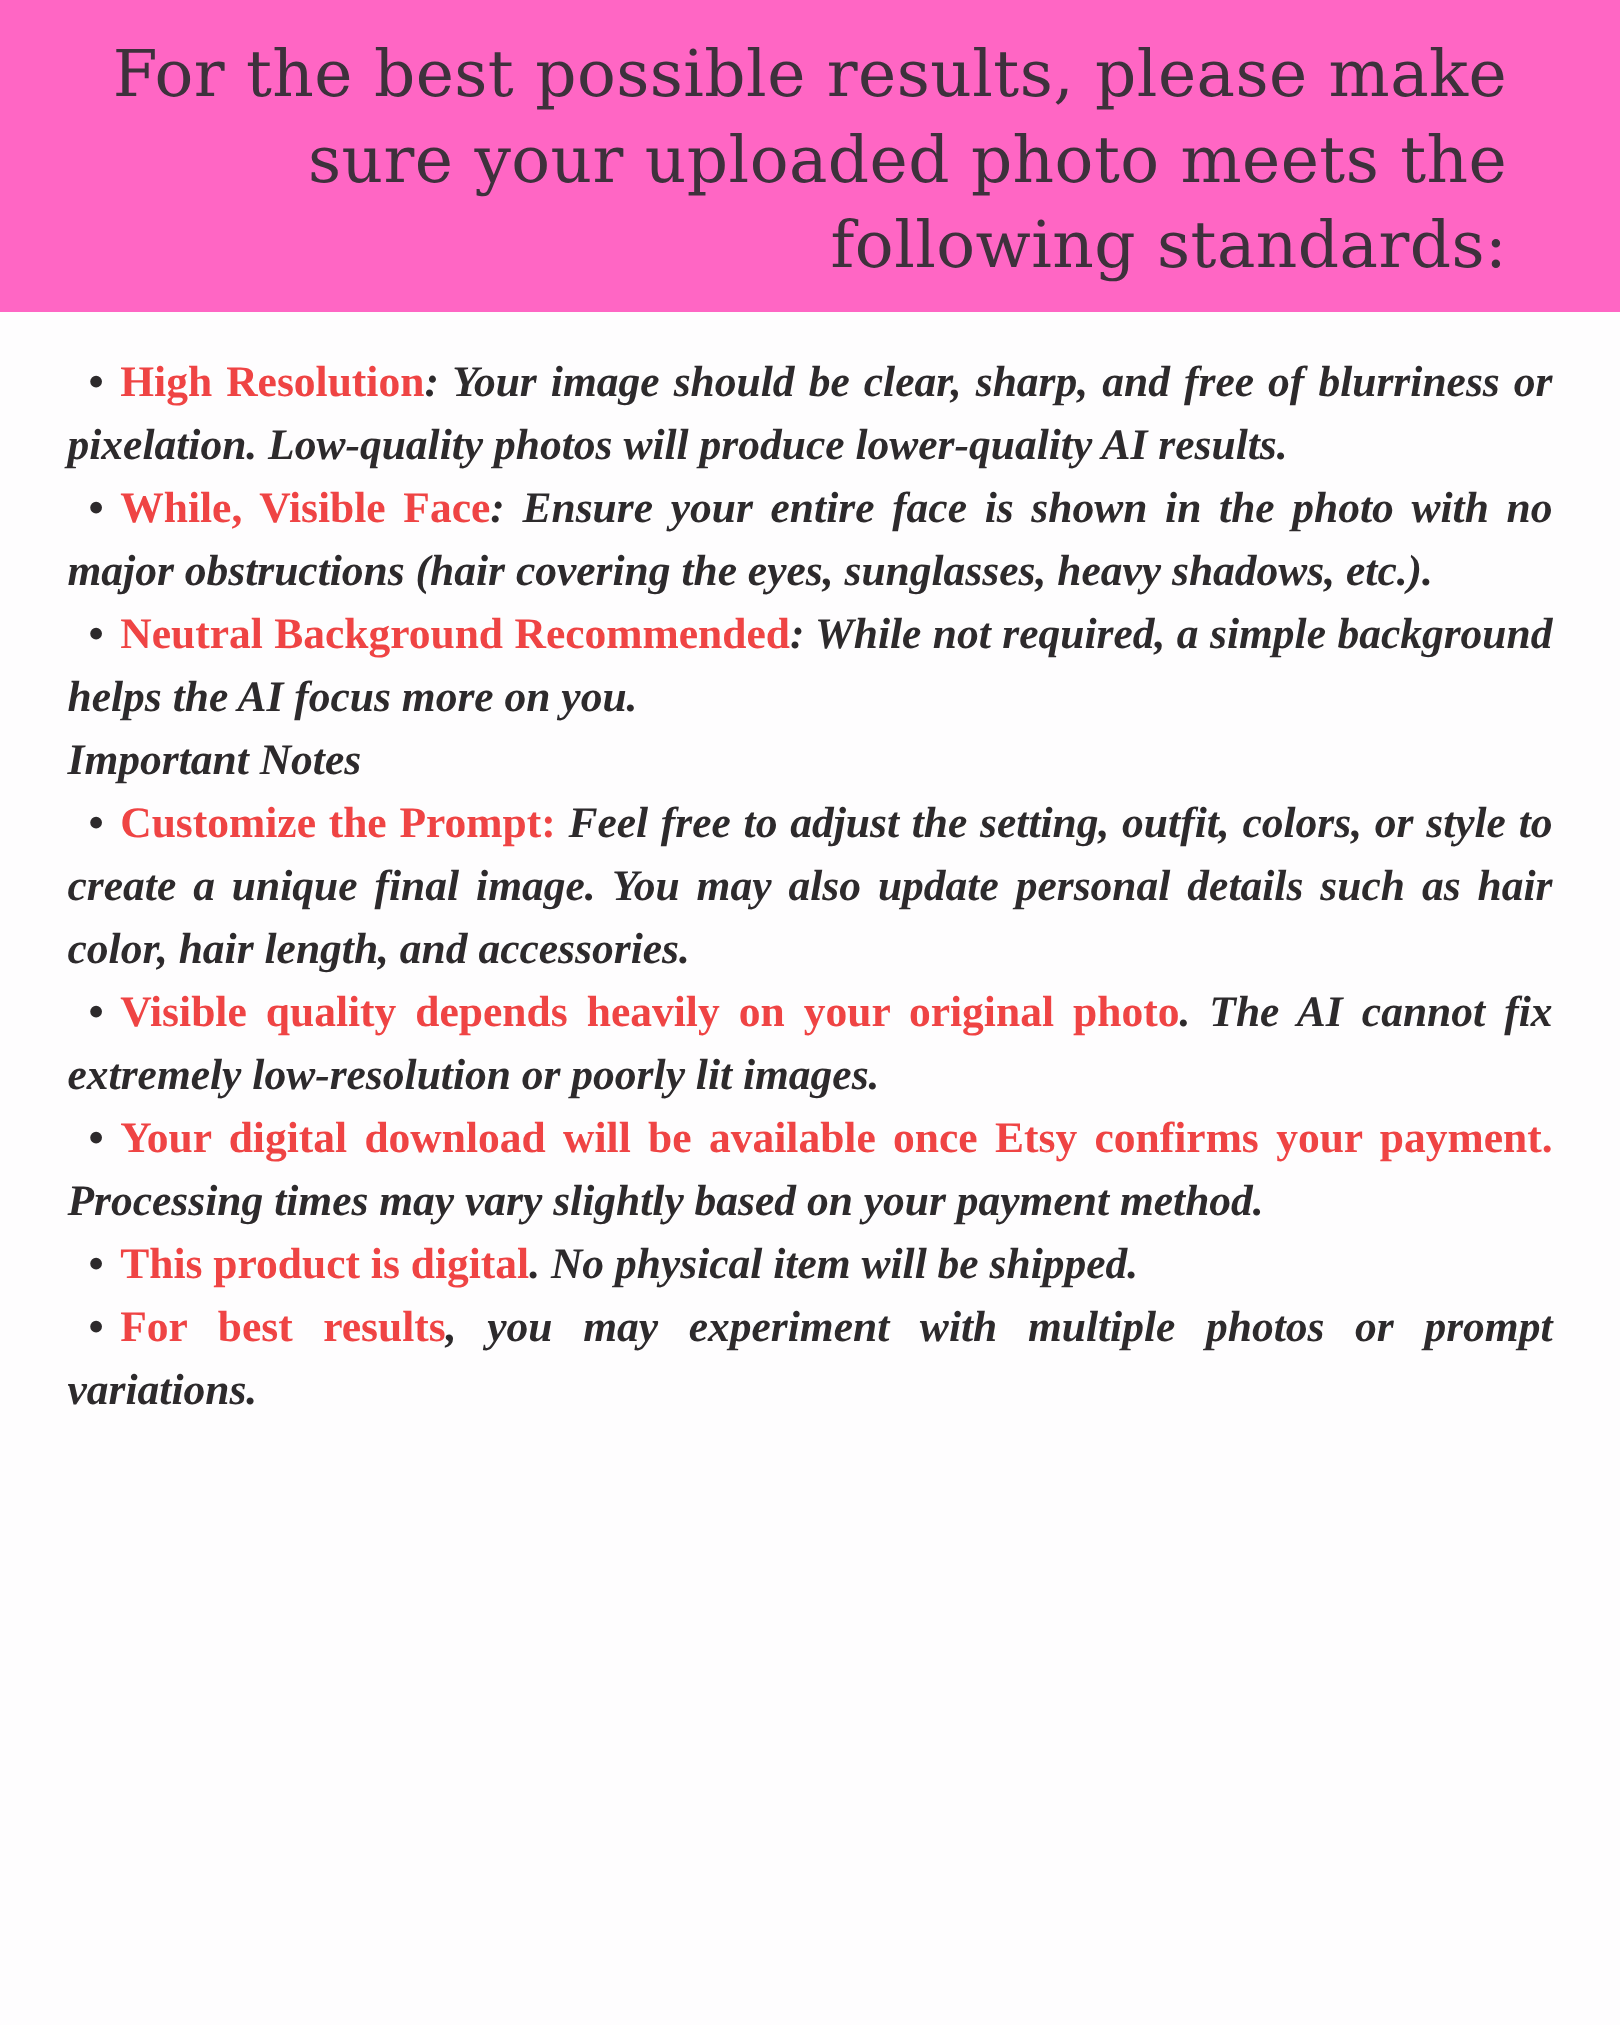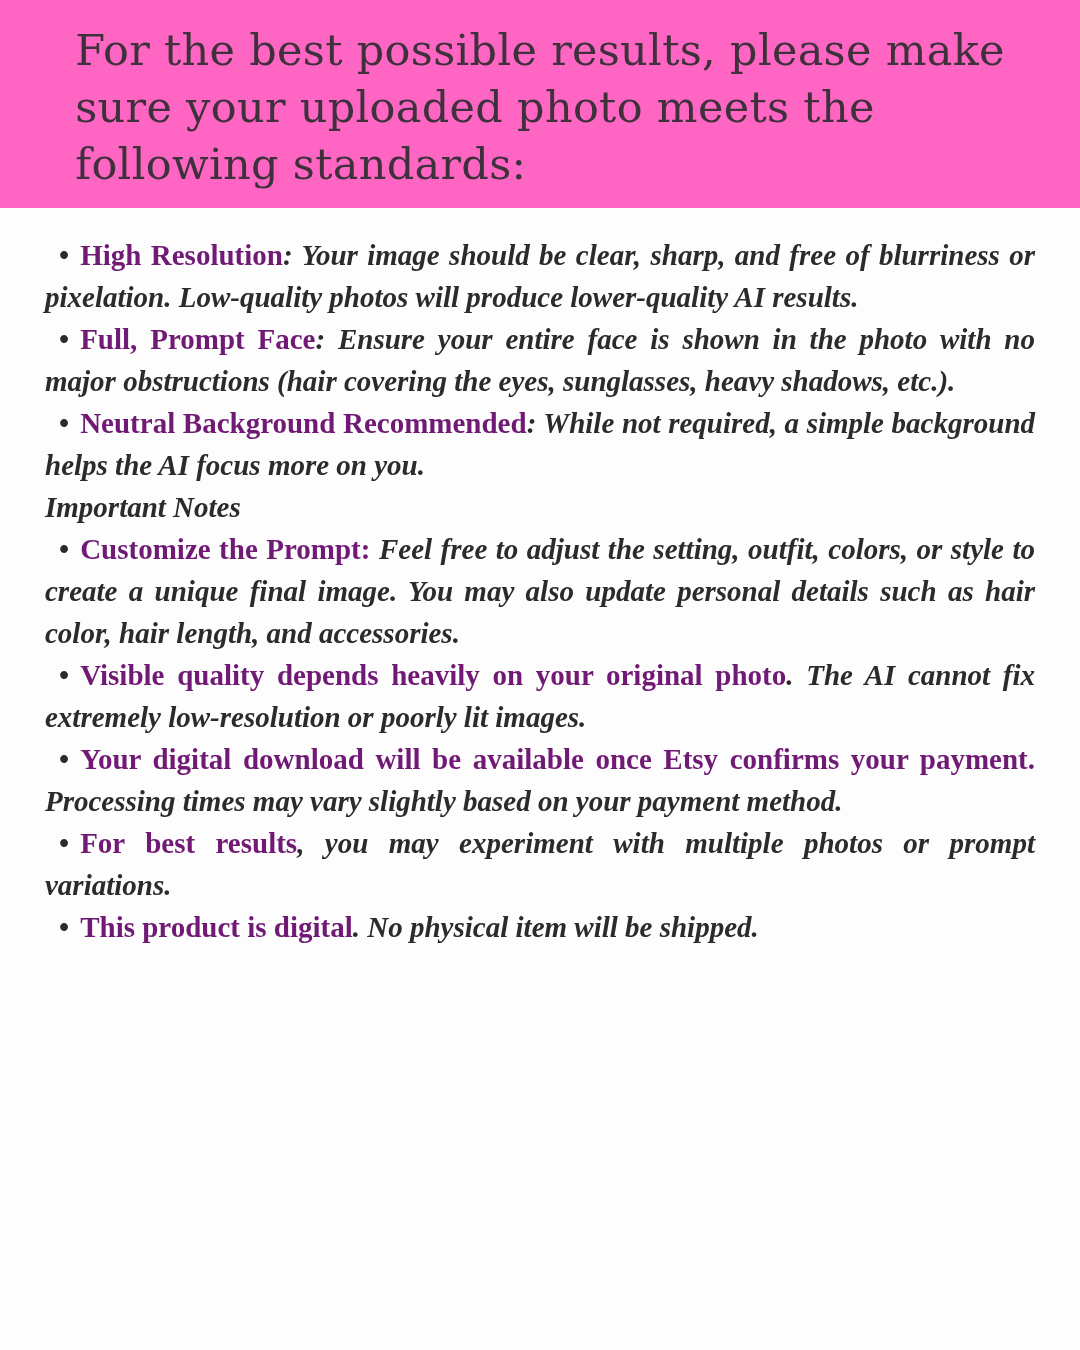--- a/index.html
+++ b/index.html
@@ -25,42 +25,42 @@
   }
   .banner h1 {
     margin: 0;
     padding-top: 6px;
     font-family: "DejaVu Serif", serif;
     font-weight: 500;
     font-size: 43px;
     line-height: 57px;
     letter-spacing: 0.3px;
     color: #3e313c;
-    text-align: left;
+    text-align: right;
   }
   .banner h1 .line { display: block; }
   .content {
     padding: 26px 45px 0 45px;
     font-size: 29px;
     font-weight: bold;
     line-height: 42px;
     color: #2d2a2c;
     text-align: justify;
   }
   .item {
     margin: 0;
     text-indent: 14px;
   }
   .item.no-bullet { text-indent: 0; }
   .bullet {
     display: inline;
     margin-right: 11px;
     color: #2d2a2c;
   }
-  .hl { color: #701a75; margin-top: 48px; }
+  .hl { color: #ef4444; margin-top: 48px; }
   .rest { color: #2d2a2c; font-style: italic; }
 </style>
 </head>
 <body>
 
 <div class="page">
 
   <header class="banner">
     <h1>
       <span class="line">For the best possible results, please make</span>
@@ -70,21 +70,21 @@
   </header>
 
   <main class="content">
 
     <p class="item">
       <span class="bullet">•</span><span class="hl">High Resolution</span><span class="rest">: Your image should be clear, sharp, and free of blurriness or pixelation. Low-quality photos will produce lower-quality AI results.</span>
     </p>
 
 
     <p class="item">
-      <span class="bullet">•</span><span class="hl">Full, Prompt Face</span><span class="rest">: Ensure your entire face is shown in the photo with no major obstructions (hair covering the eyes, sunglasses, heavy shadows, etc.).</span>
+      <span class="bullet">•</span><span class="hl">While, Visible Face</span><span class="rest">: Ensure your entire face is shown in the photo with no major obstructions (hair covering the eyes, sunglasses, heavy shadows, etc.).</span>
     </p>
 
 
     <p class="item">
       <span class="bullet">•</span><span class="hl">Neutral Background Recommended</span><span class="rest">: While not required, a simple background helps the AI focus more on you.</span>
     </p>
 
     <p class="item no-bullet">
       <span class="rest">Important Notes</span>
     </p>
@@ -95,21 +95,21 @@
 
     <p class="item">
       <span class="bullet">•</span><span class="hl">Visible quality depends heavily on your original photo</span><span class="rest">. The AI cannot fix extremely low-resolution or poorly lit images.</span>
     </p>
 
     <p class="item">
       <span class="bullet">•</span><span class="hl">Your digital download will be available once Etsy confirms your payment.</span><span class="rest"> Processing times may vary slightly based on your payment method.</span>
     </p>
 
     <p class="item">
-      <span class="bullet">•</span><span class="hl">For best results</span><span class="rest">, you may experiment with multiple photos or prompt variations.</span>
+      <span class="bullet">•</span><span class="hl">This product is digital</span><span class="rest">. No physical item will be shipped.</span>
     </p>
 
     <p class="item">
-      <span class="bullet">•</span><span class="hl">This product is digital</span><span class="rest">. No physical item will be shipped.</span>
+      <span class="bullet">•</span><span class="hl">For best results</span><span class="rest">, you may experiment with multiple photos or prompt variations.</span>
     </p>
 
   </main>
 </div>
 
 </body></html>

